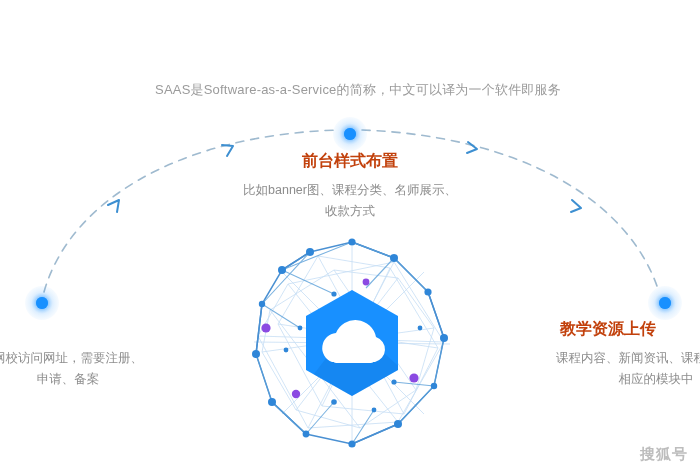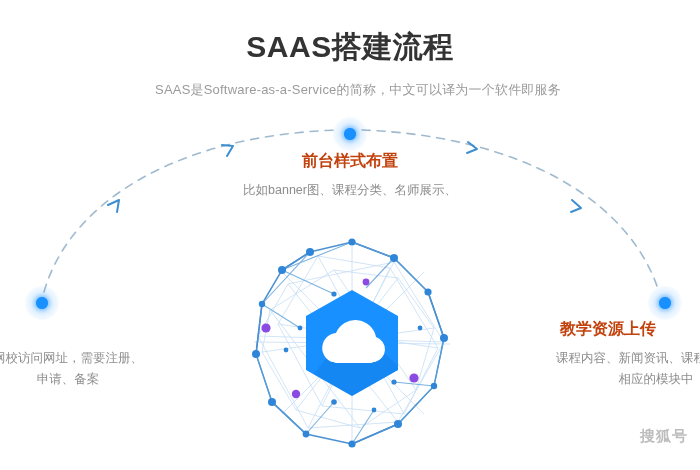--- a/index.html
+++ b/index.html
@@ -117,34 +117,33 @@
     left: 248px;
     top: 232px;
     width: 208px;
     height: 228px;
   }
 
   
   #watermark {
     position: absolute;
     right: 12px;
-    bottom: 24px;
+    bottom: 6px;
     font-size: 15px;
     font-weight: 700;
     color: #b6b6b6;
     letter-spacing: 1px;
     opacity: 0.9;
   }
 </style>
 </head>
 <body>
 
 <div id="canvas">
 
-  <div id="page-title">SAAS搭建流程</div>
   <div id="page-subtitle">SAAS是Software-as-a-Service的简称，中文可以译为一个软件即服务</div>
 
   <svg id="arcs" viewBox="0 0 700 470" xmlns="http://www.w3.org/2000/svg">
 
     <path d="M 44 292 C 70 200, 180 135, 338 130" fill="none" stroke="#9ab6cc" stroke-width="1.6" stroke-dasharray="8 7" stroke-linecap="round" opacity="0.95"></path>
 
     <path d="M 362 130 C 520 136, 630 200, 659 292" fill="none" stroke="#9ab6cc" stroke-width="1.6" stroke-dasharray="8 7" stroke-linecap="round" opacity="0.95"></path>
 
     <g fill="none" stroke="#3d8fd1" stroke-width="2" stroke-linecap="round" stroke-linejoin="round">
       <path d="M 108 205 L 119 200 L 117 212"></path>
@@ -168,20 +167,21 @@
     <div>网校访问网址，需要注册、</div>
     <div>申请、备案</div>
   </div>
 
   <div class="node-dot" id="node-dot-2">
     <span class="node-core"></span>
   </div>
   <div class="step-title" id="step-title-2">前台样式布置</div>
   <div class="step-desc" id="step-desc-2">
     <div>比如banner图、课程分类、名师展示、</div>
+    <div>收款方式</div>
   </div>
 
   <div class="node-dot" id="node-dot-3">
     <span class="node-core"></span>
   </div>
   <div class="step-title" id="step-title-3">教学资源上传</div>
   <div class="step-desc" id="step-desc-3">
     <div>课程内容、新闻资讯、课程分类上传到</div>
     <div>相应的模块中</div>
   </div>

